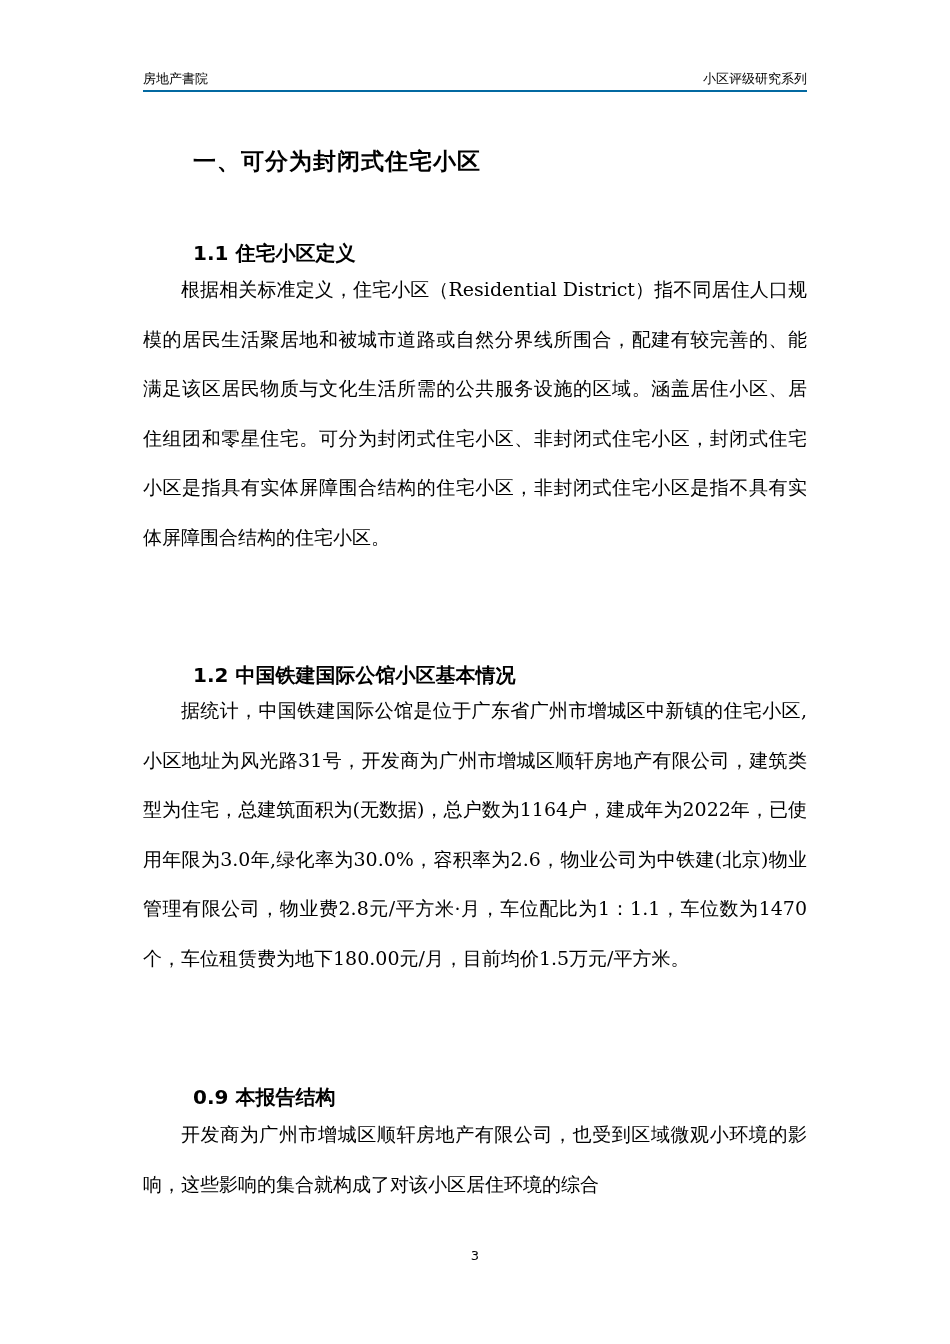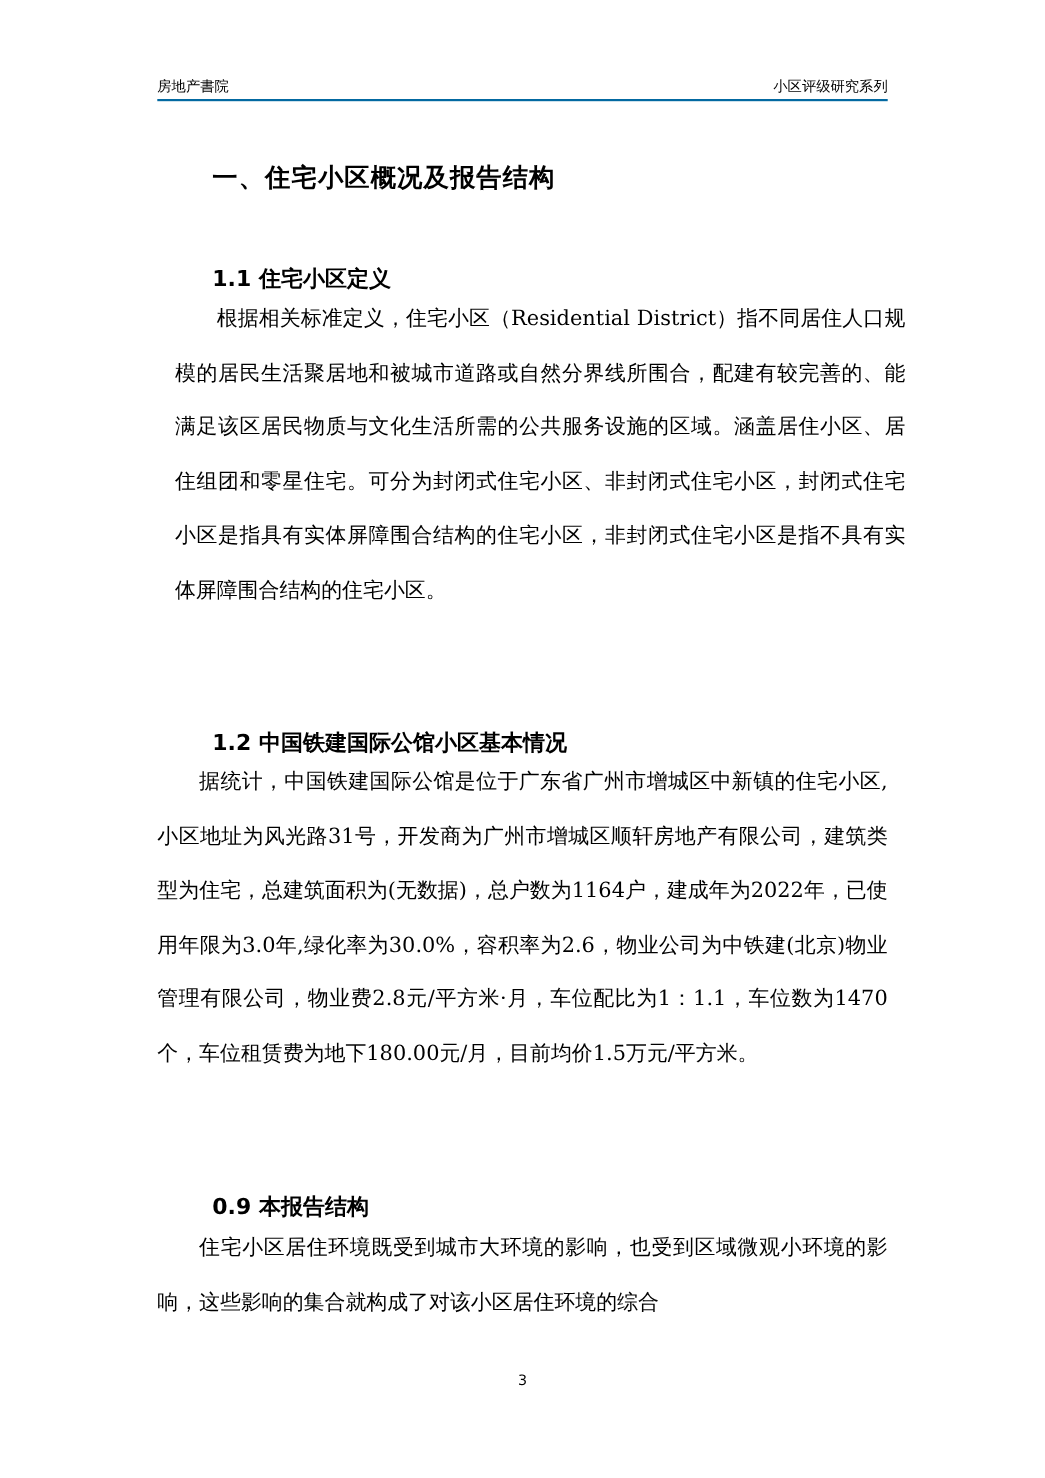--- a/index.html
+++ b/index.html
@@ -13,24 +13,24 @@
     .page-num { position: absolute; left: 0; width: 950px; top: 1248px; text-align: center; font-family: "DejaVu Sans", sans-serif; font-size: 13px; }
   </style>
 </head>
 <body>
 
 <div class="header">
   <span class="left">房地产書院</span>
   <span class="right">小区评级研究系列</span>
 </div>
 
-<div class="h1">一、住宅小区概况及报告结构</div>
+<div class="h1">一、可分为封闭式住宅小区</div>
 
 <div class="h2" style="top:212px;">1.1 住宅小区定义</div>
-<div class="para" style="top:265px;margin-left:16px;">根据相关标准定义，住宅小区（Residential District）指不同居住人口规模的居民生活聚居地和被城市道路或自然分界线所围合，配建有较完善的、能满足该区居民物质与文化生活所需的公共服务设施的区域。涵盖居住小区、居住组团和零星住宅。可分为封闭式住宅小区、非封闭式住宅小区，封闭式住宅小区是指具有实体屏障围合结构的住宅小区，非封闭式住宅小区是指不具有实体屏障围合结构的住宅小区。</div>
+<div class="para" style="top:265px;">根据相关标准定义，住宅小区（Residential District）指不同居住人口规模的居民生活聚居地和被城市道路或自然分界线所围合，配建有较完善的、能满足该区居民物质与文化生活所需的公共服务设施的区域。涵盖居住小区、居住组团和零星住宅。可分为封闭式住宅小区、非封闭式住宅小区，封闭式住宅小区是指具有实体屏障围合结构的住宅小区，非封闭式住宅小区是指不具有实体屏障围合结构的住宅小区。</div>
 
 <div class="h2" style="top:634px;">1.2 中国铁建国际公馆小区基本情况</div>
 <div class="para" style="top:686px;">据统计，中国铁建国际公馆是位于广东省广州市增城区中新镇的住宅小区,小区地址为风光路31号，开发商为广州市增城区顺轩房地产有限公司，建筑类型为住宅，总建筑面积为(无数据)，总户数为1164户，建成年为2022年，已使用年限为3.0年,绿化率为30.0%，容积率为2.6，物业公司为中铁建(北京)物业管理有限公司，物业费2.8元/平方米·月，车位配比为1：1.1，车位数为1470个，车位租赁费为地下180.00元/月，目前均价1.5万元/平方米。</div>
 
 <div class="h2" style="top:1056px;">0.9 本报告结构</div>
-<div class="para" style="top:1110px;">住宅小区居住环境既受到城市大环境的影响，也受到区域微观小环境的影响，这些影响的集合就构成了对该小区居住环境的综合</div>
+<div class="para" style="top:1110px;">开发商为广州市增城区顺轩房地产有限公司，也受到区域微观小环境的影响，这些影响的集合就构成了对该小区居住环境的综合</div>
 
 <div class="page-num">3</div>
 
 </body></html>

